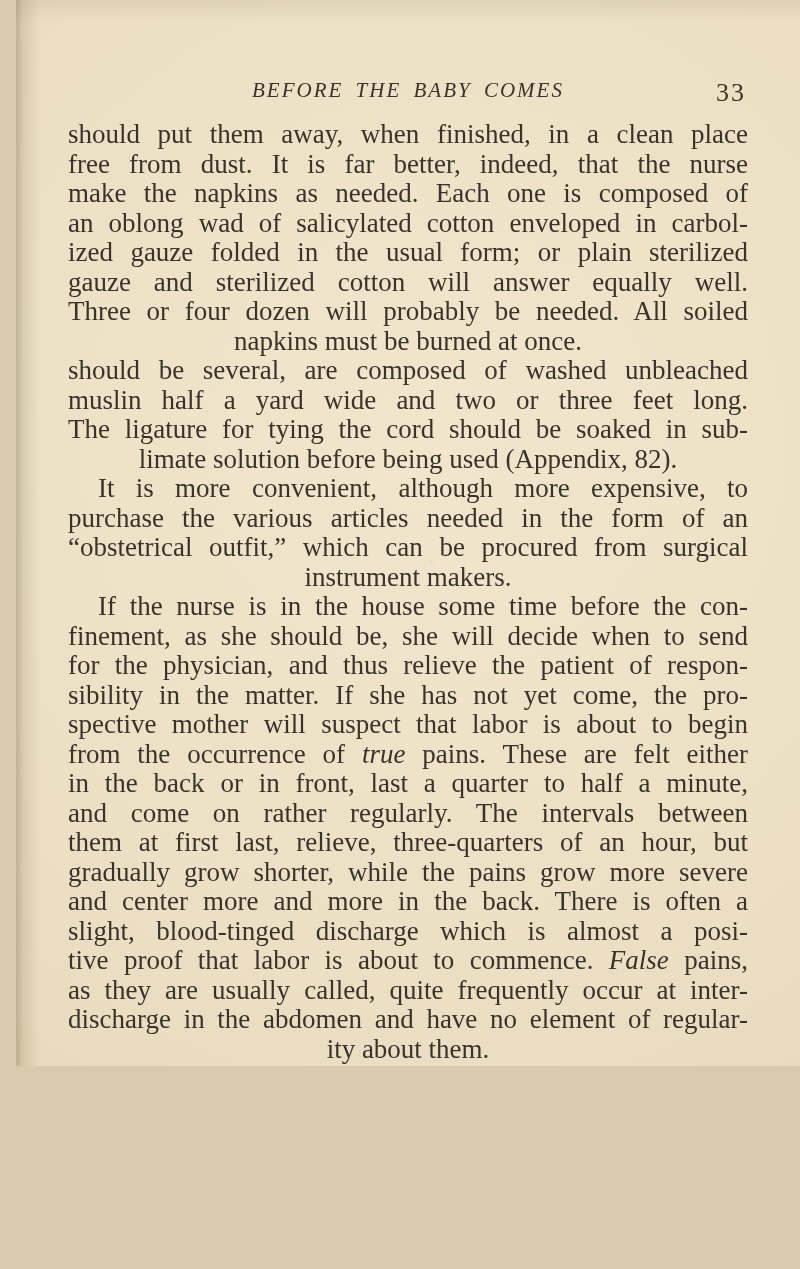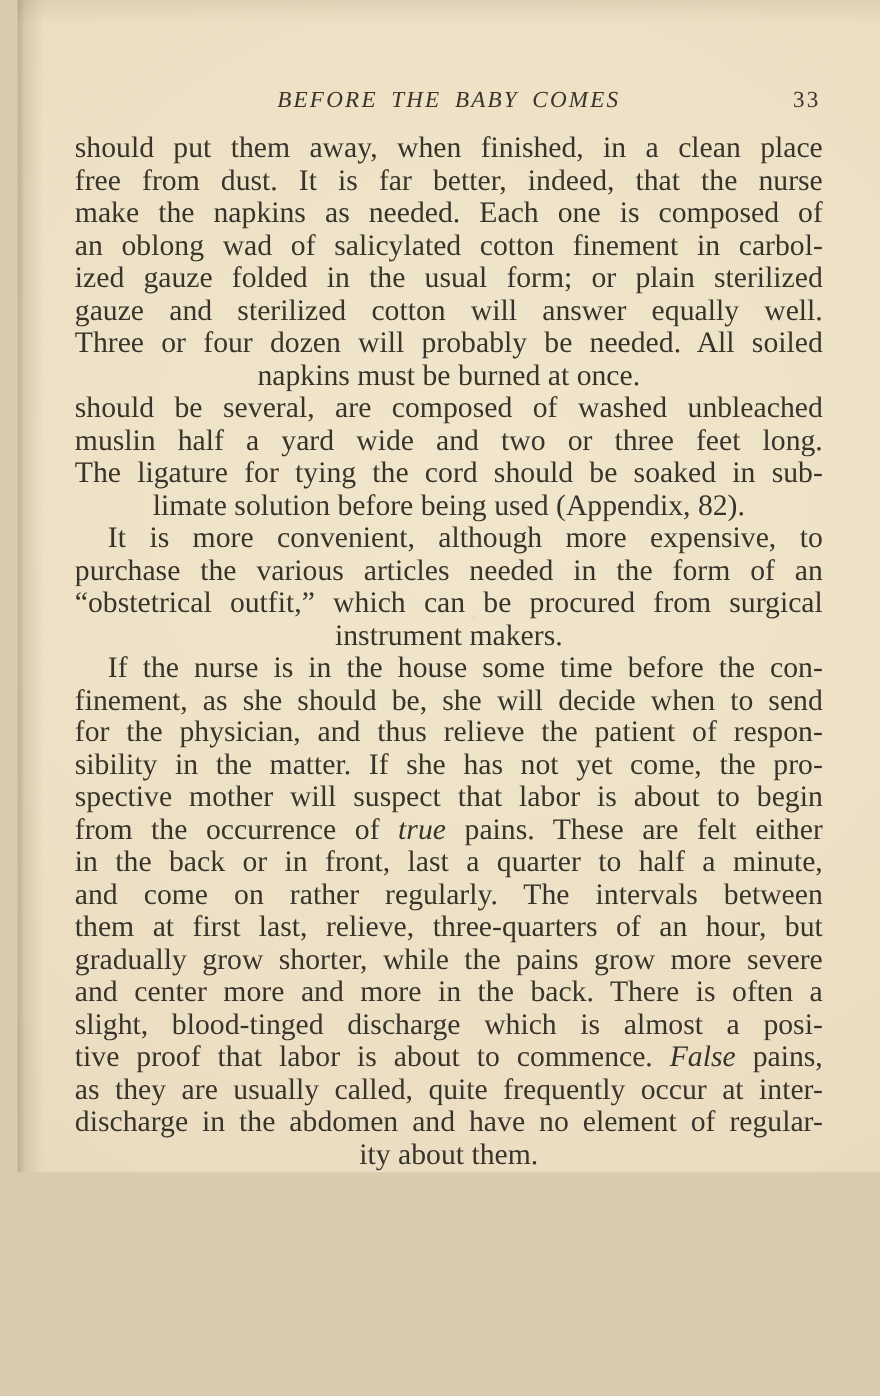--- a/index.html
+++ b/index.html
@@ -42,21 +42,21 @@
     font-style: italic;
     font-size: 21px;
     letter-spacing: 2px;
     word-spacing: 5px;
     white-space: nowrap;
   }
   .page-number {
     position: absolute;
     right: 2px;
     top: 0;
-    font-size: 21px;
+    font-size: 26px;
     letter-spacing: 2px;
   }
   .page-body {
     position: absolute;
     top: 120px;
     left: 52px;
     width: 680px;
     font-size: 27px;
     line-height: 29.5px;
   }
@@ -88,21 +88,21 @@
   <header class="running-head">
     <span class="running-title">BEFORE THE BABY COMES</span>
     <span class="page-number">33</span>
   </header>
 
   <main class="page-body">
       <div class="paragraph">
         <div class="line just">should put them away, when finished, in a clean place</div>
         <div class="line just">free from dust. It is far better, indeed, that the nurse</div>
         <div class="line just">make the napkins as needed. Each one is composed of</div>
-        <div class="line just">an oblong wad of salicylated cotton finement in carbol-</div>
+        <div class="line just">an oblong wad of salicylated cotton enveloped in carbol-</div>
         <div class="line just">ized gauze folded in the usual form; or plain sterilized</div>
         <div class="line just">gauze and sterilized cotton will answer equally well.</div>
         <div class="line just">Three or four dozen will probably be needed. All soiled</div>
         <div class="line">napkins must be burned at once.</div>
       </div>
       <div class="paragraph">
         <div class="line just">should be several, are composed of washed unbleached</div>
         <div class="line just">muslin half a yard wide and two or three feet long.</div>
         <div class="line just">The ligature for tying the cord should be soaked in sub-</div>
         <div class="line">limate solution before being used (Appendix, 82).</div>

